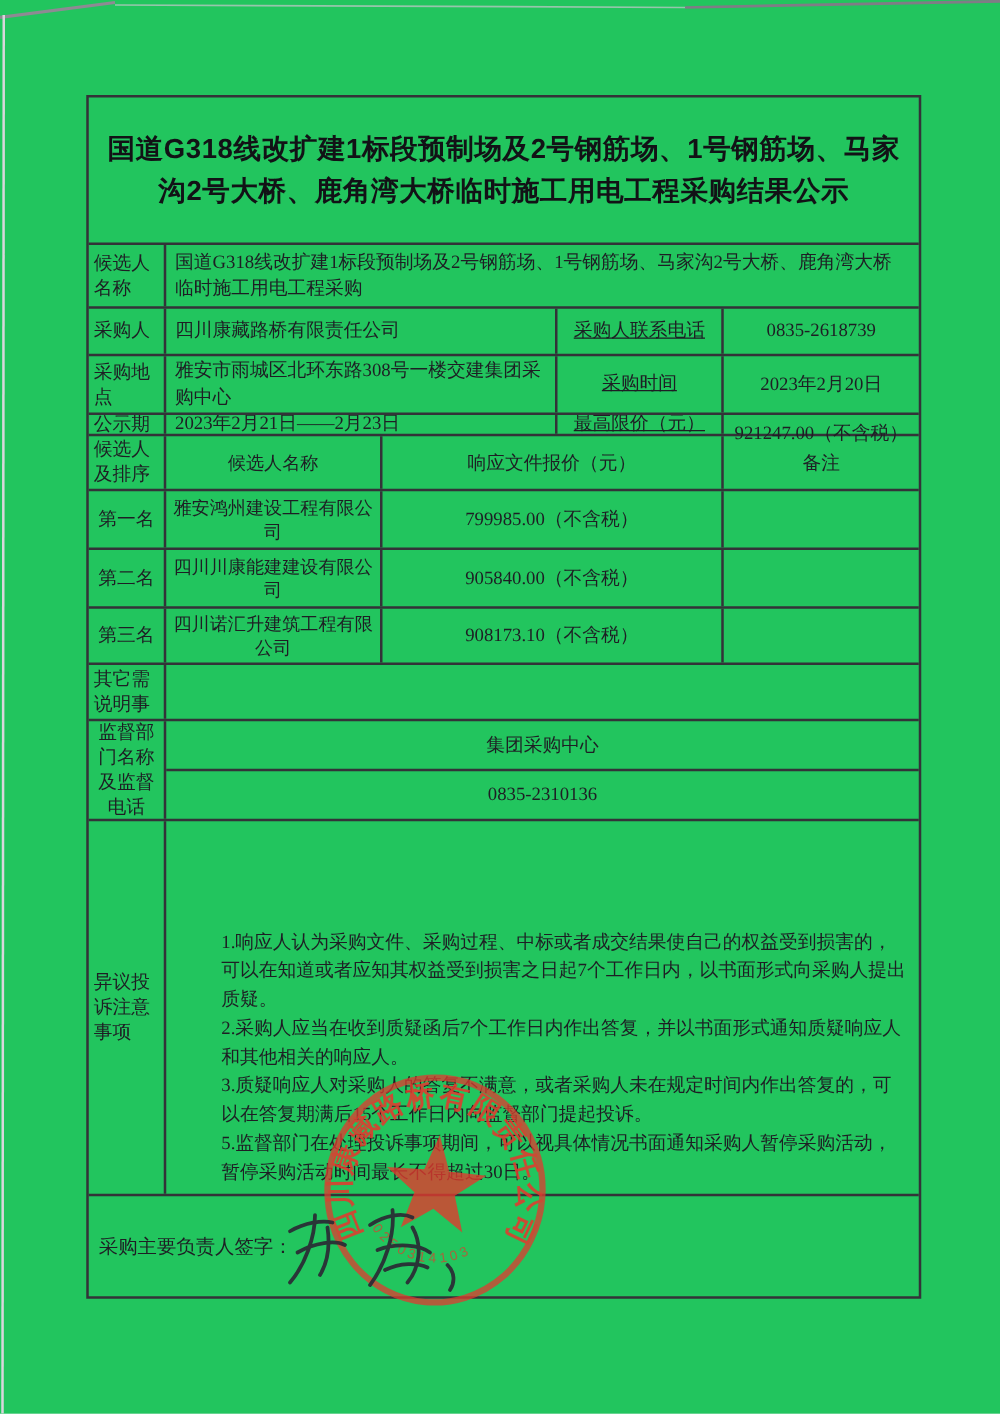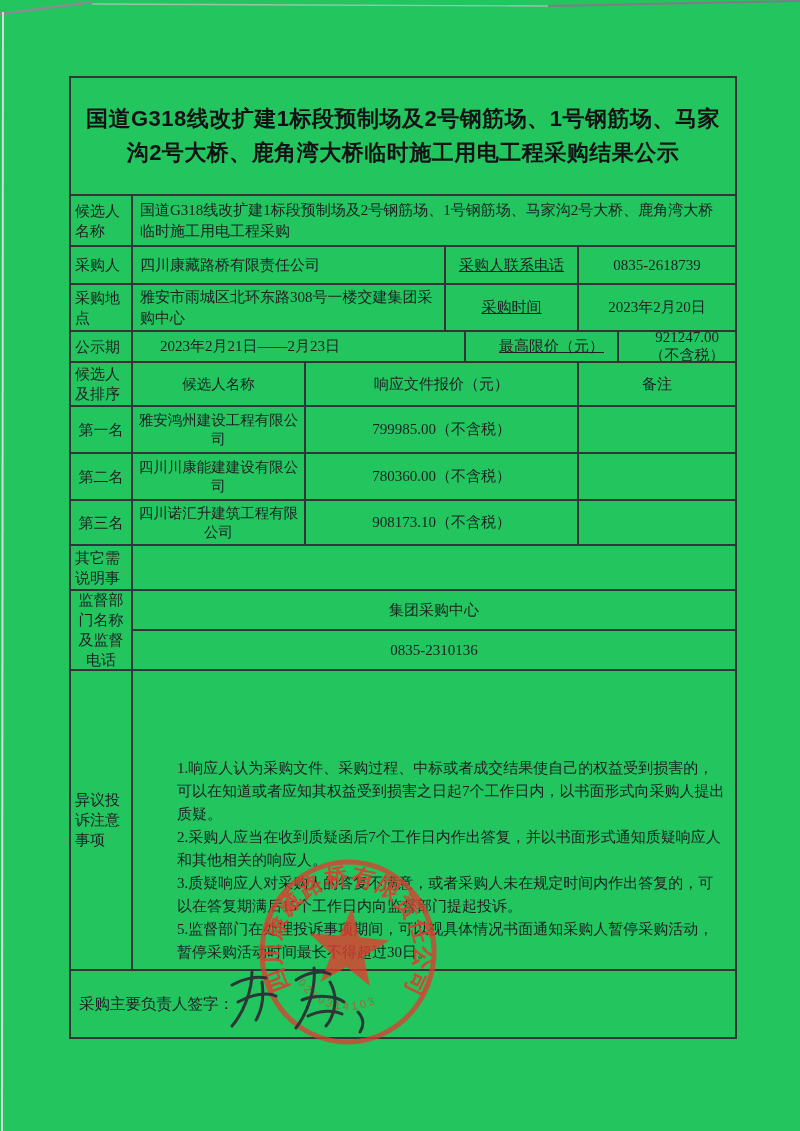--- a/index.html
+++ b/index.html
@@ -26,21 +26,21 @@
   .lab-center{justify-content:center;text-align:center;padding:2px 2px;}
   .title-row{height:118px;align-items:center;justify-content:center;}
   .title-text{
     font-family:"Liberation Sans", sans-serif;font-weight:700;
     font-size:22px;line-height:1.55;text-align:center;color:#121216;
     padding:0 10px;letter-spacing:0.5px;
   }
   .r-project{height:51px;}
   .r-buyer{height:38px;}
   .r-location{height:47px;}
-  .r-period{height:31px;gap:20px;}
+  .r-period{height:17px;}
   .r-chead{height:44px;}
   .r-cand1{height:47px;}
   .r-cand2{height:47px;}
   .r-cand3{height:45px;}
   .r-other{height:45px;}
   .r-sup{height:80px;}
   .r-objection{height:300px;}
   .r-sign{height:66px;flex:1 1 auto;}
   .v-wide{flex:1;padding:2px 7px;font-size:15px;line-height:21px;}
   .c2{width:313px;flex:0 0 313px;padding:2px 7px;font-size:15px;line-height:21px;}
@@ -115,21 +115,21 @@
     <div class="row r-cand1">
       <div class="cell lab lab-center">第一名</div>
       <div class="cell k2">雅安鸿州建设工程有限公司</div>
       <div class="cell k3">799985.00（不含税）</div>
       <div class="cell k4"></div>
     </div>
 
     <div class="row r-cand2">
       <div class="cell lab lab-center">第二名</div>
       <div class="cell k2">四川川康能建建设有限公司</div>
-      <div class="cell k3">780360.00（不含税）</div>
+      <div class="cell k3">905840.00（不含税）</div>
       <div class="cell k4"></div>
     </div>
 
     <div class="row r-cand3">
       <div class="cell lab lab-center">第三名</div>
       <div class="cell k2">四川诺汇升建筑工程有限公司</div>
       <div class="cell k3">908173.10（不含税）</div>
       <div class="cell k4"></div>
     </div>
 

